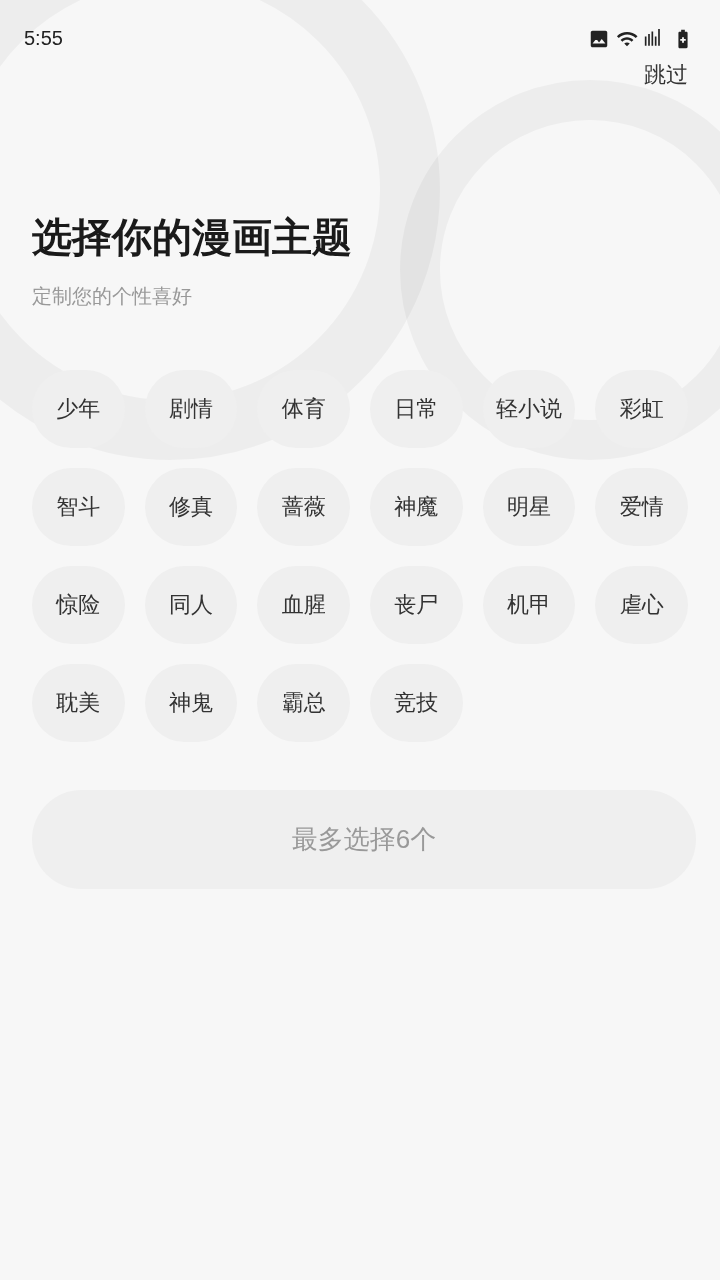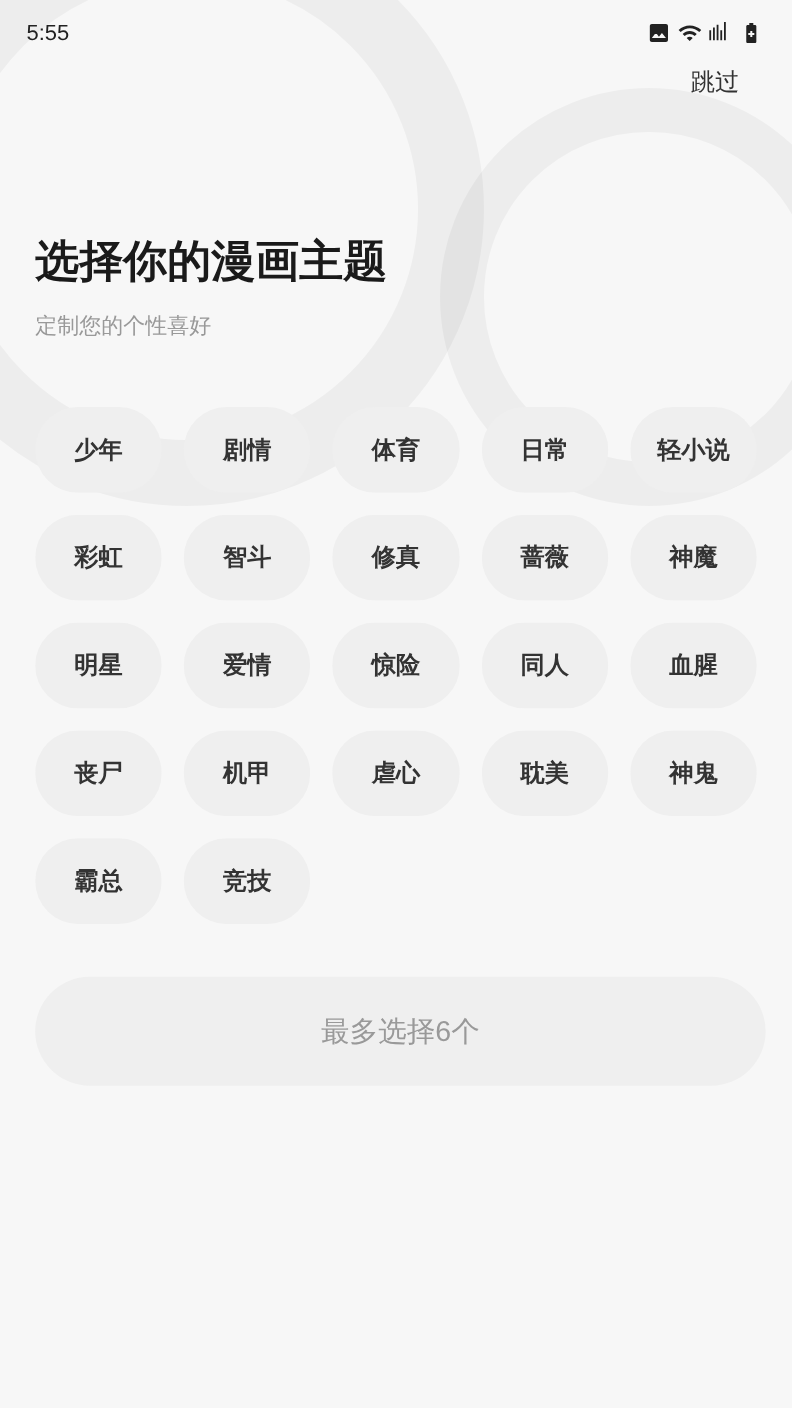--- a/index.html
+++ b/index.html
@@ -35,21 +35,21 @@
       position: absolute;
       width: 300px; height: 300px;
       border-radius: 50%;
       border: 40px solid rgba(0,0,0,0.04);
       top: 80px; right: -60px;
     }
 
     
     .status-bar {
       display: flex;
-      align-items: center;
+      align-items: flex-end;
       justify-content: space-between;
       padding: 10px 24px 0 24px;
       height: 50px;
       position: relative;
       z-index: 10;
     }
     .status-time {
       font-size: 20px;
       font-weight: 500;
       color: #222;
@@ -60,21 +60,21 @@
       gap: 6px;
     }
     .status-icons svg {
       fill: #222;
     }
 
     
     .skip-btn {
       position: absolute;
       top: 60px;
-      right: 48px;
+      right: 32px;
       font-size: 22px;
       color: #333;
       background: none;
       border: none;
       cursor: pointer;
       z-index: 10;
     }
 
     
     .main {
@@ -97,24 +97,23 @@
     }
     .subtitle-text {
       font-size: 20px;
       color: #999;
       font-family: Liberation Mono, monospace;
     }
 
     
     .tags-grid {
       display: grid;
-      grid-template-columns: repeat(5, 1fr);
+      grid-template-columns: repeat(6, 1fr);
       gap: 20px;
       margin-bottom: 48px;
-      font-weight: bold;
     }
 
     .tag-item {
       background: #efefef;
       border-radius: 50px;
       padding: 22px 10px;
       text-align: center;
       font-size: 22px;
       color: #333;
       cursor: pointer;

